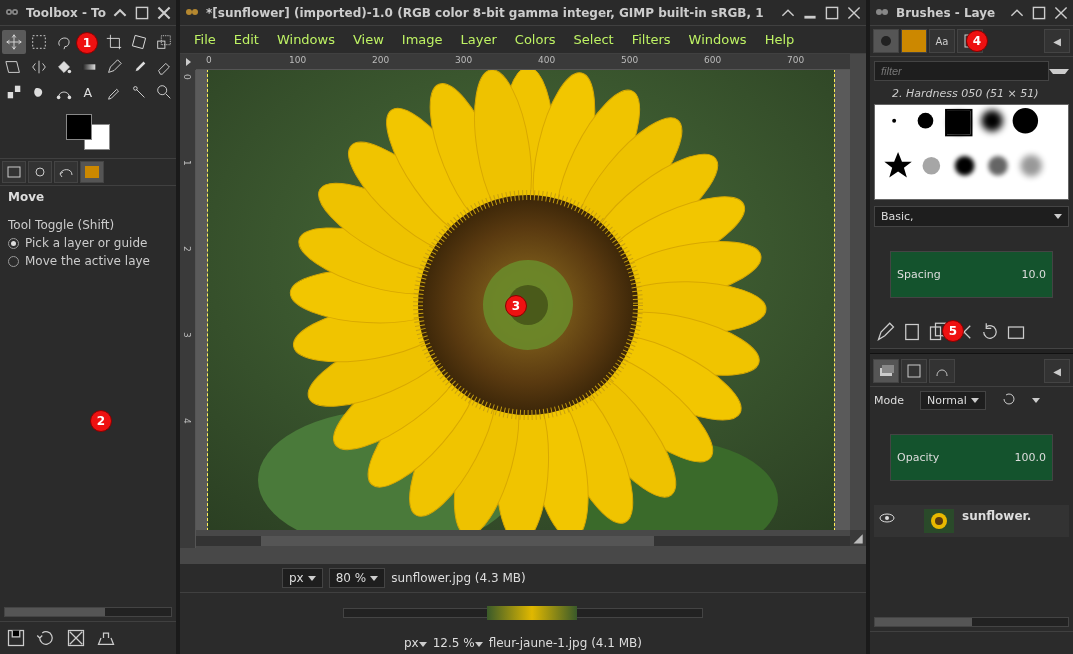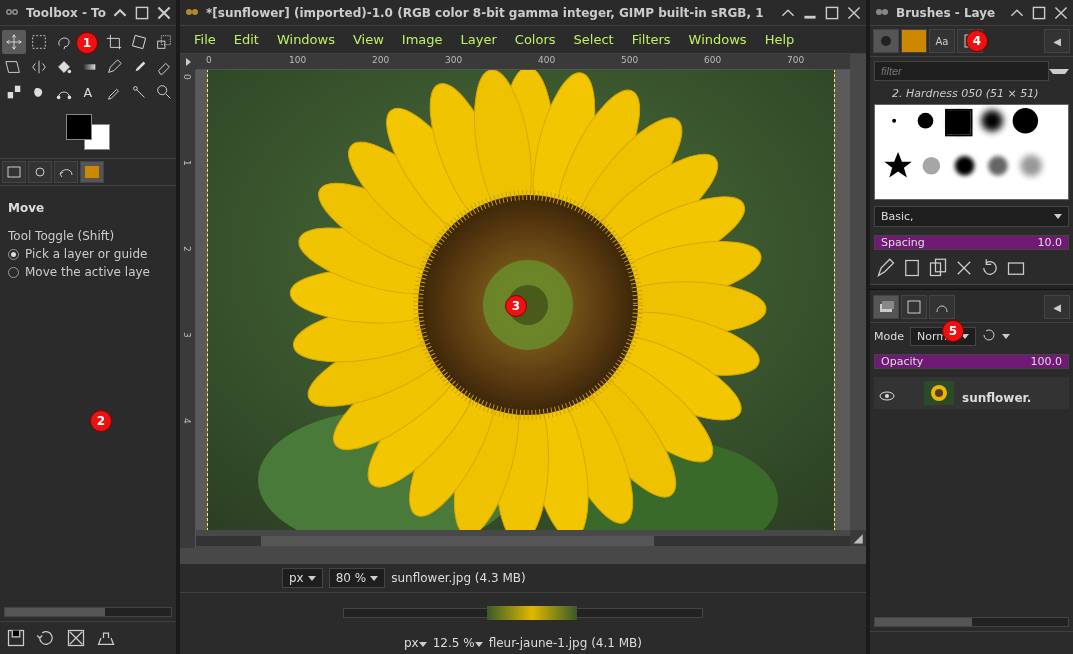--- a/index.html
+++ b/index.html
@@ -41,21 +41,21 @@
   .tool-grid { display:grid;grid-template-columns:repeat(7,24px);gap:1px;padding:4px 2px;background:#2b2b2b;}
   .tool-grid .tool { width:24px;height:24px;display:flex;align-items:center;justify-content:center;color:#ccc;cursor:pointer;border-radius:2px;}
   .tool-grid .tool.sel { background:#5a5a5a;}
   .tool svg {width:18px;height:18px;}
   .color-swatch { margin:6px auto 8px auto; width:44px;height:36px;position:relative;}
   .color-swatch .fg{position:absolute;left:0;top:0;width:26px;height:26px;background:#000;border:1px solid #888;z-index:2;}
   .color-swatch .bg{position:absolute;right:0;bottom:0;width:26px;height:26px;background:#fff;border:1px solid #888;z-index:1;}
   .opt-tabs{display:flex;gap:2px;padding:2px;border-top:1px solid #404040;}
   .opt-tab{width:24px;height:22px;display:flex;align-items:center;justify-content:center;background:#333;border:1px solid #444;}
   .opt-tab.active{background:#555;}
-  .opt-panel{padding:15px 8px;border-top:1px solid #404040;flex:0 0 auto;}
+  .opt-panel{padding:4px 8px;border-top:1px solid #404040;flex:0 0 auto;}
   .opt-panel h4{font-size:12px;font-weight:bold;margin-bottom:6px;color:#ddd;}
   .opt-row{display:flex;align-items:center;gap:6px;margin-bottom:4px;font-size:12px;color:#ccc;}
   .mode-btn{width:24px;height:20px;background:#444;border:1px solid #555;}
   .mode-btn.sel{background:#666;}
   .radio{width:11px;height:11px;border-radius:50%;border:1px solid #999;display:inline-block;flex:0 0 11px;}
   .radio.on::after{content:"";display:block;width:5px;height:5px;background:#ddd;border-radius:50%;margin:2px;}
   .left-dock .scroll{height:10px;background:#222;margin:4px;position:relative;border:1px solid #444;}
   .left-dock .scroll .thumb{position:absolute;height:100%;background:#555;}
   .bottom-icons{display:flex;gap:10px;justify-content:flex-start;padding:6px 6px;border-top:1px solid #404040;}
   .bottom-icons .ic{width:20px;height:20px;color:#ccc;display:flex;align-items:center;justify-content:center;}
@@ -82,29 +82,29 @@
 
   
   .rd-tabs{display:flex;gap:2px;padding:3px;border-bottom:1px solid #404040;}
   .rd-tab{width:26px;height:24px;background:#333;border:1px solid #444;display:flex;align-items:center;justify-content:center;font-size:10px;color:#ccc;}
   .rd-tab.active{background:#555;}
   .brush-filter{margin:4px;display:flex;align-items:center;}
   .brush-filter input{flex:1;background:#1e1e1e;border:1px solid #444;color:#888;font-style:italic;padding:3px 6px;font-size:11px;}
   .brush-name{font-style:italic;color:#ccc;font-size:11px;padding:2px 22px;}
   .brush-grid{margin:2px 4px;background:#fff;height:96px;position:relative;border:1px solid #666;}
   .brush-select{margin:4px;background:#1e1e1e;border:1px solid #444;padding:3px 6px;display:flex;justify-content:space-between;align-items:center;font-size:11px;}
-  .spin-row{margin:4px;display:flex;align-items:center;background:#701a75;border:1px solid #444;padding:0 6px;font-size:11px;justify-content:space-between;}
+  .spin-row{margin:20px;display:flex;align-items:center;background:#14532d;border:1px solid #444;padding:16px 6px;font-size:11px;justify-content:space-between;}
   .icon-row{display:flex;gap:6px;padding:4px 6px;}
   .icon-row .ic{width:20px;height:20px;color:#ccc;display:flex;align-items:center;justify-content:center;cursor:pointer;}
   .sep{height:6px;background:#222;margin:2px 0;border-top:1px solid #444;border-bottom:1px solid #111;}
   .layers-tabs .rd-tab{width:26px;}
-  .mode-row{margin:4px;display:flex;align-items:center;gap:6px;font-size:11px;}
+  .mode-row{margin:4px;display:flex;align-items:center;gap:16px;font-size:11px;}
   .mode-row .combo{flex:0 0 auto;background:#1e1e1e;border:1px solid #444;padding:2px 6px;display:flex;align-items:center;gap:4px;}
   .lock-row{margin:4px;display:flex;align-items:center;gap:8px;font-size:11px;}
-  .layer-item{display:flex;align-items:flex-end;gap:8px;margin:4px;padding:4px;background:#333;}
+  .layer-item{display:flex;align-items:flex-start;gap:8px;margin:4px;padding:4px;background:#333;}
   .layer-thumb{width:30px;height:24px;background:#000;display:flex;align-items:center;justify-content:center;}
   .eye{width:18px;height:18px;color:#ddd;}
   .rd-scroll{height:10px;background:#222;margin:4px;border:1px solid #444;position:relative;}
   .rd-scroll .thumb{position:absolute;left:0;width:50%;height:100%;background:#555;}
   .rd-bottom-icons{display:flex;gap:6px;padding:4px 6px;border-top:1px solid #404040;justify-content:space-between;}
   .chev{display:inline-block;width:0;height:0;border-left:4px solid transparent;border-right:4px solid transparent;border-top:5px solid #ccc;}
   .chev-r{display:inline-block;width:0;height:0;border-left:5px solid #ccc;border-top:4px solid transparent;border-bottom:4px solid transparent;}
   .overlay {position:absolute;pointer-events:none;left:0;top:0;width:1073px;height:654px;z-index:50;}
   .marker{position:absolute;width:22px;height:22px;border-radius:50%;background:#e11;color:#fff;font-weight:bold;font-size:12px;display:flex;align-items:center;justify-content:center;border:1px solid #800;}
   .wilber{width:16px;height:16px;display:inline-block;}
@@ -371,21 +371,21 @@
     <span class="mi">Help</span>
   </div>
   <div class="canvas-wrap">
     <div style="position:absolute;left:0;top:0;width:16px;height:16px;background:#3a3a3a;display:flex;align-items:center;justify-content:center">
         <span class="chev-r"></span>
       </div>
     <div class="ruler-h">
       <span style="left:10px">0</span>
       <span style="left:93px">100</span>
       <span style="left:176px">200</span>
-      <span style="left:249px">300</span>
+      <span style="left:259px">300</span>
       <span style="left:342px">400</span>
       <span style="left:425px">500</span>
       <span style="left:508px">600</span>
       <span style="left:591px">700</span>
     </div>
     <div class="ruler-v">
       <span style="top:4px">0</span>
       <span style="top:90px">1</span>
       <span style="top:176px">2</span>
       <span style="top:262px">3</span>

